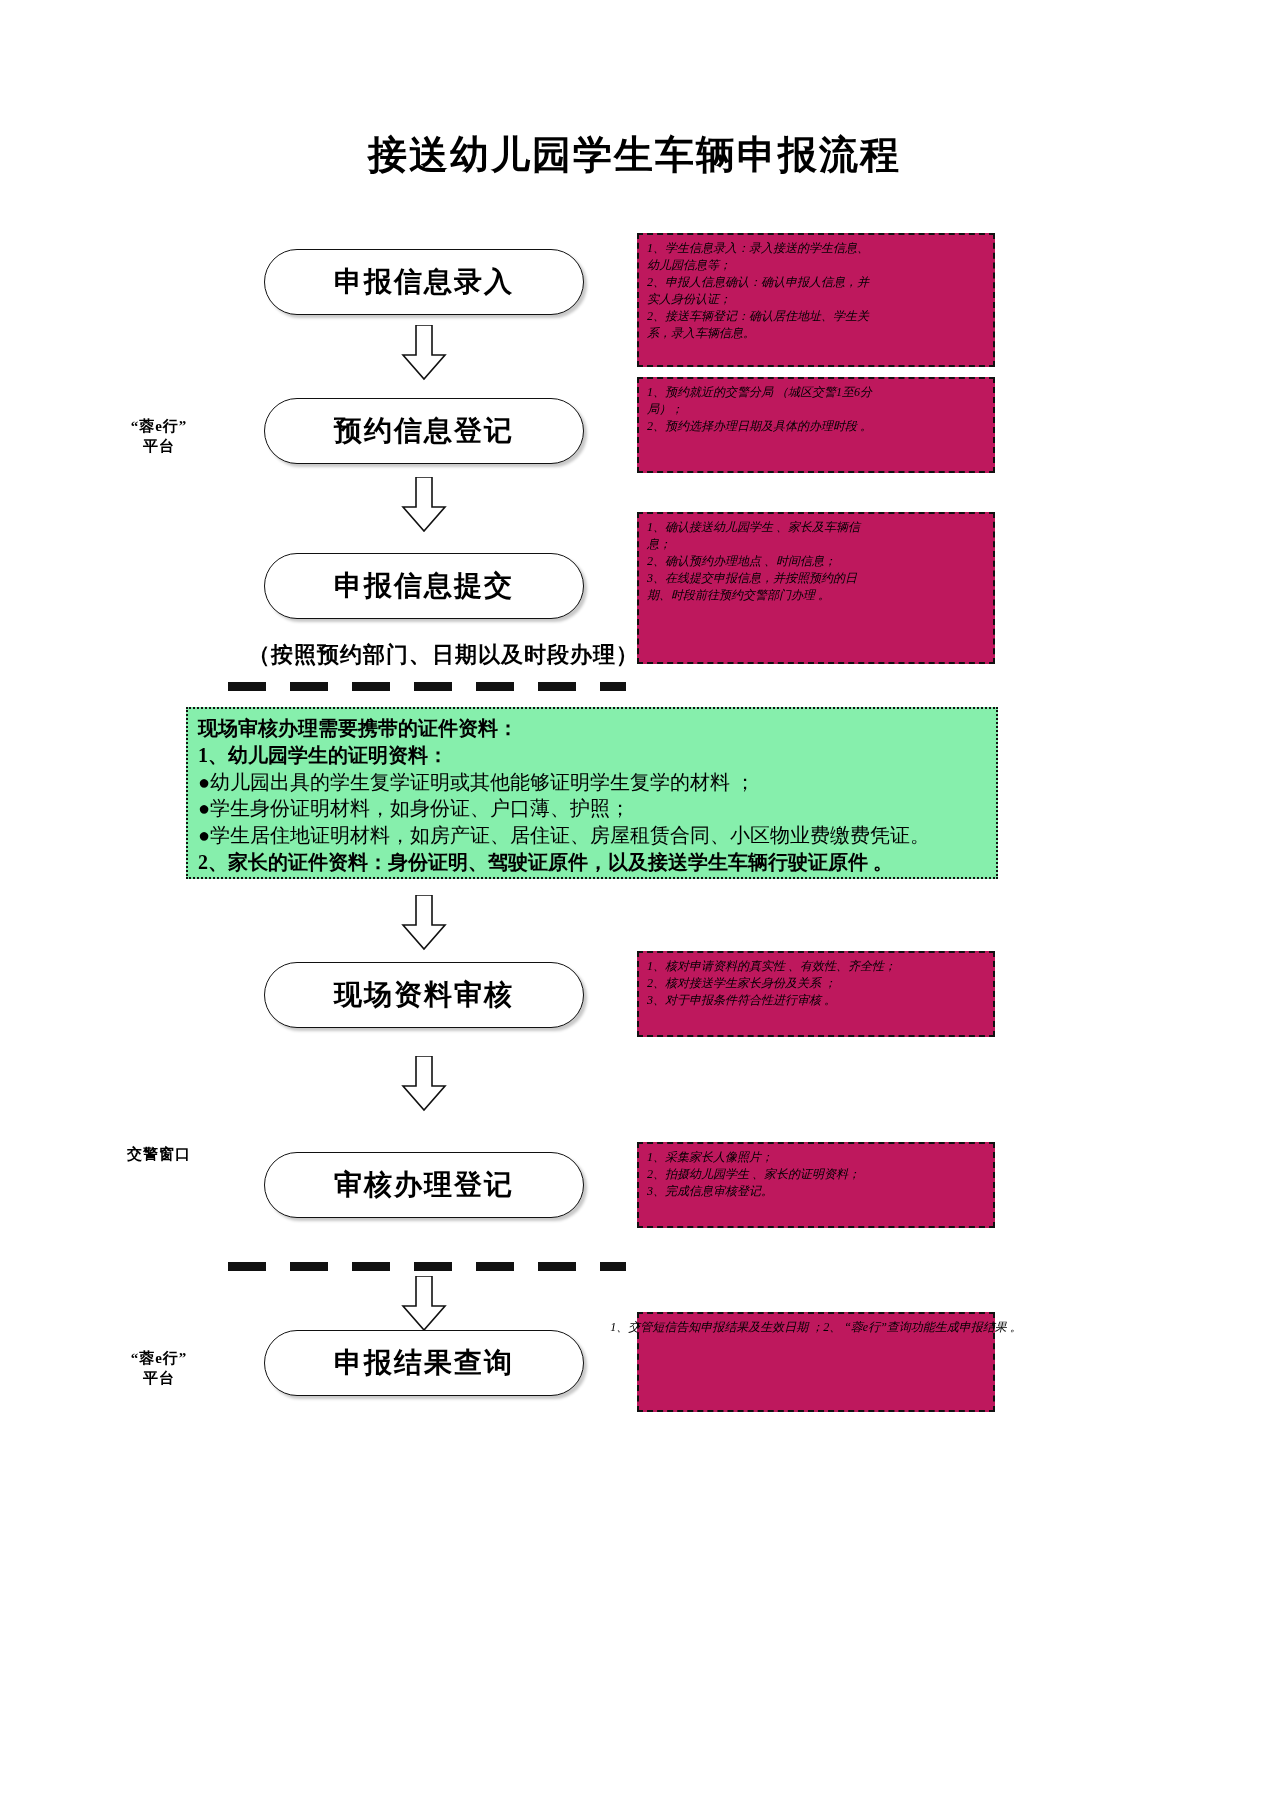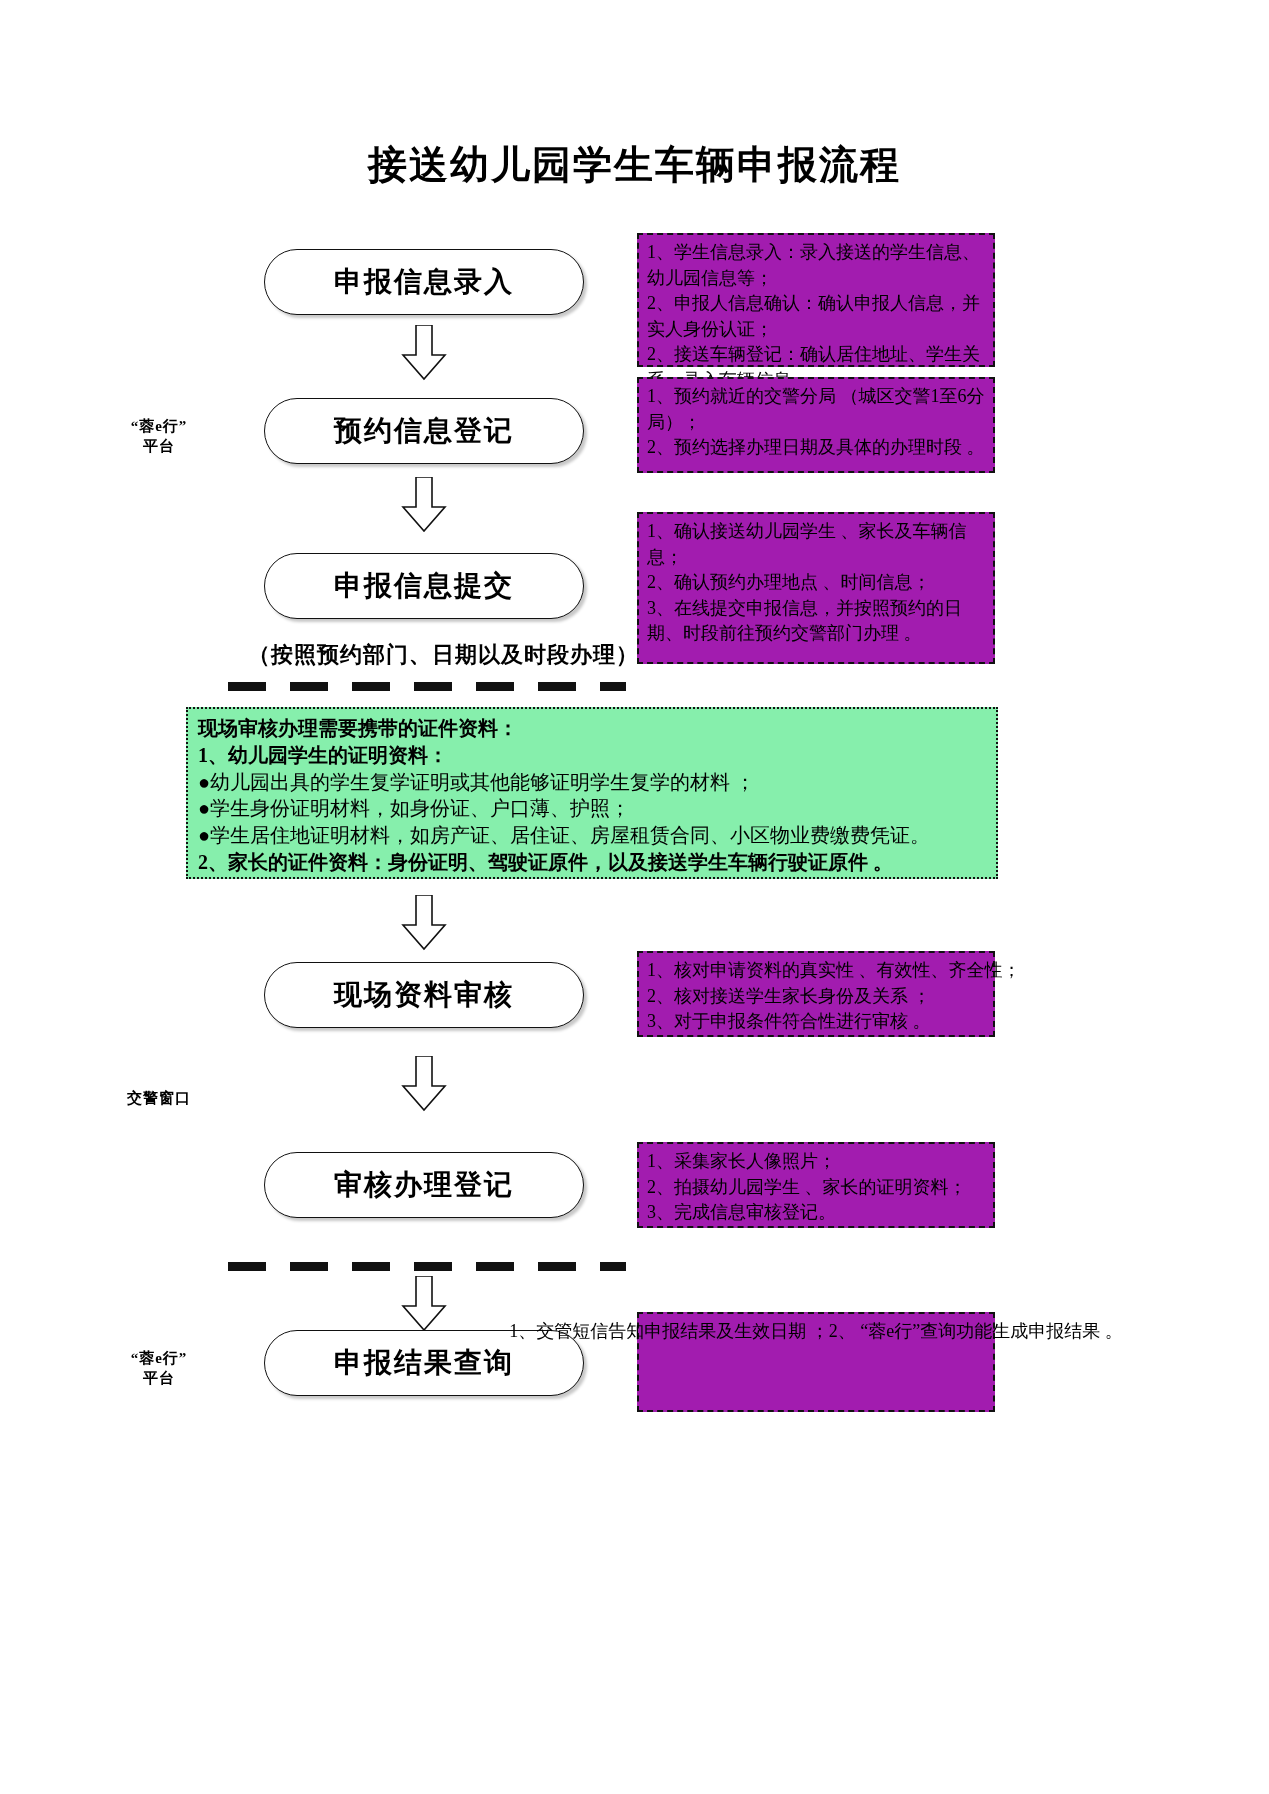--- a/index.html
+++ b/index.html
@@ -18,21 +18,21 @@
     height: 1794px;
     margin: 0 auto;
     background: #ffffff;
     overflow: hidden;
   }
 
   
   .title {
     position: absolute;
     left: 0;
-    top: 138px;
+    top: 128px;
     width: 1269px;
     text-align: center;
     font-size: 39px;
     font-weight: bold;
     letter-spacing: 2px;
     font-family: "Liberation Serif", "DejaVu Serif", serif;
   }
 
   
   .node {
@@ -57,25 +57,26 @@
     width: 46px;
     height: 56px;
   }
   .arrow svg { display: block; }
 
   
   .callout {
     position: absolute;
     box-sizing: border-box;
     border: 2px dashed #111;
-    background: #a21caf;
+    background: #be185d;
     padding: 5px 8px 4px 8px;
-    font-size: 18px;
+    font-size: 12px;
     line-height: 1.42;
     font-family: "Liberation Serif", "DejaVu Serif", serif;
+    font-style: italic;
   }
   .callout .ln { white-space: nowrap; }
 
   
   .docbox {
     position: absolute;
     box-sizing: border-box;
     border: 2px dotted #111;
     background: #86efac;
     padding: 6px 10px 6px 10px;
@@ -125,21 +126,21 @@
 
 <div id="page">
 
   <div class="title">接送幼儿园学生车辆申报流程</div>
 
   <div class="lane-label" style="left:74px; top:416px; width:170px;">
     <div>“蓉e行”</div>
     <div>平台</div>
   </div>
 
-  <div class="lane-label" style="left:74px; top:1088px; width:170px;">
+  <div class="lane-label" style="left:74px; top:1144px; width:170px;">
     <div>交警窗口</div>
   </div>
 
   <div class="lane-label" style="left:74px; top:1348px; width:170px;">
     <div>“蓉e行”</div>
     <div>平台</div>
   </div>
 
   <div class="node" style="left:264px; top:249px; width:320px; height:66px;">
     <span>申报信息录入</span>

